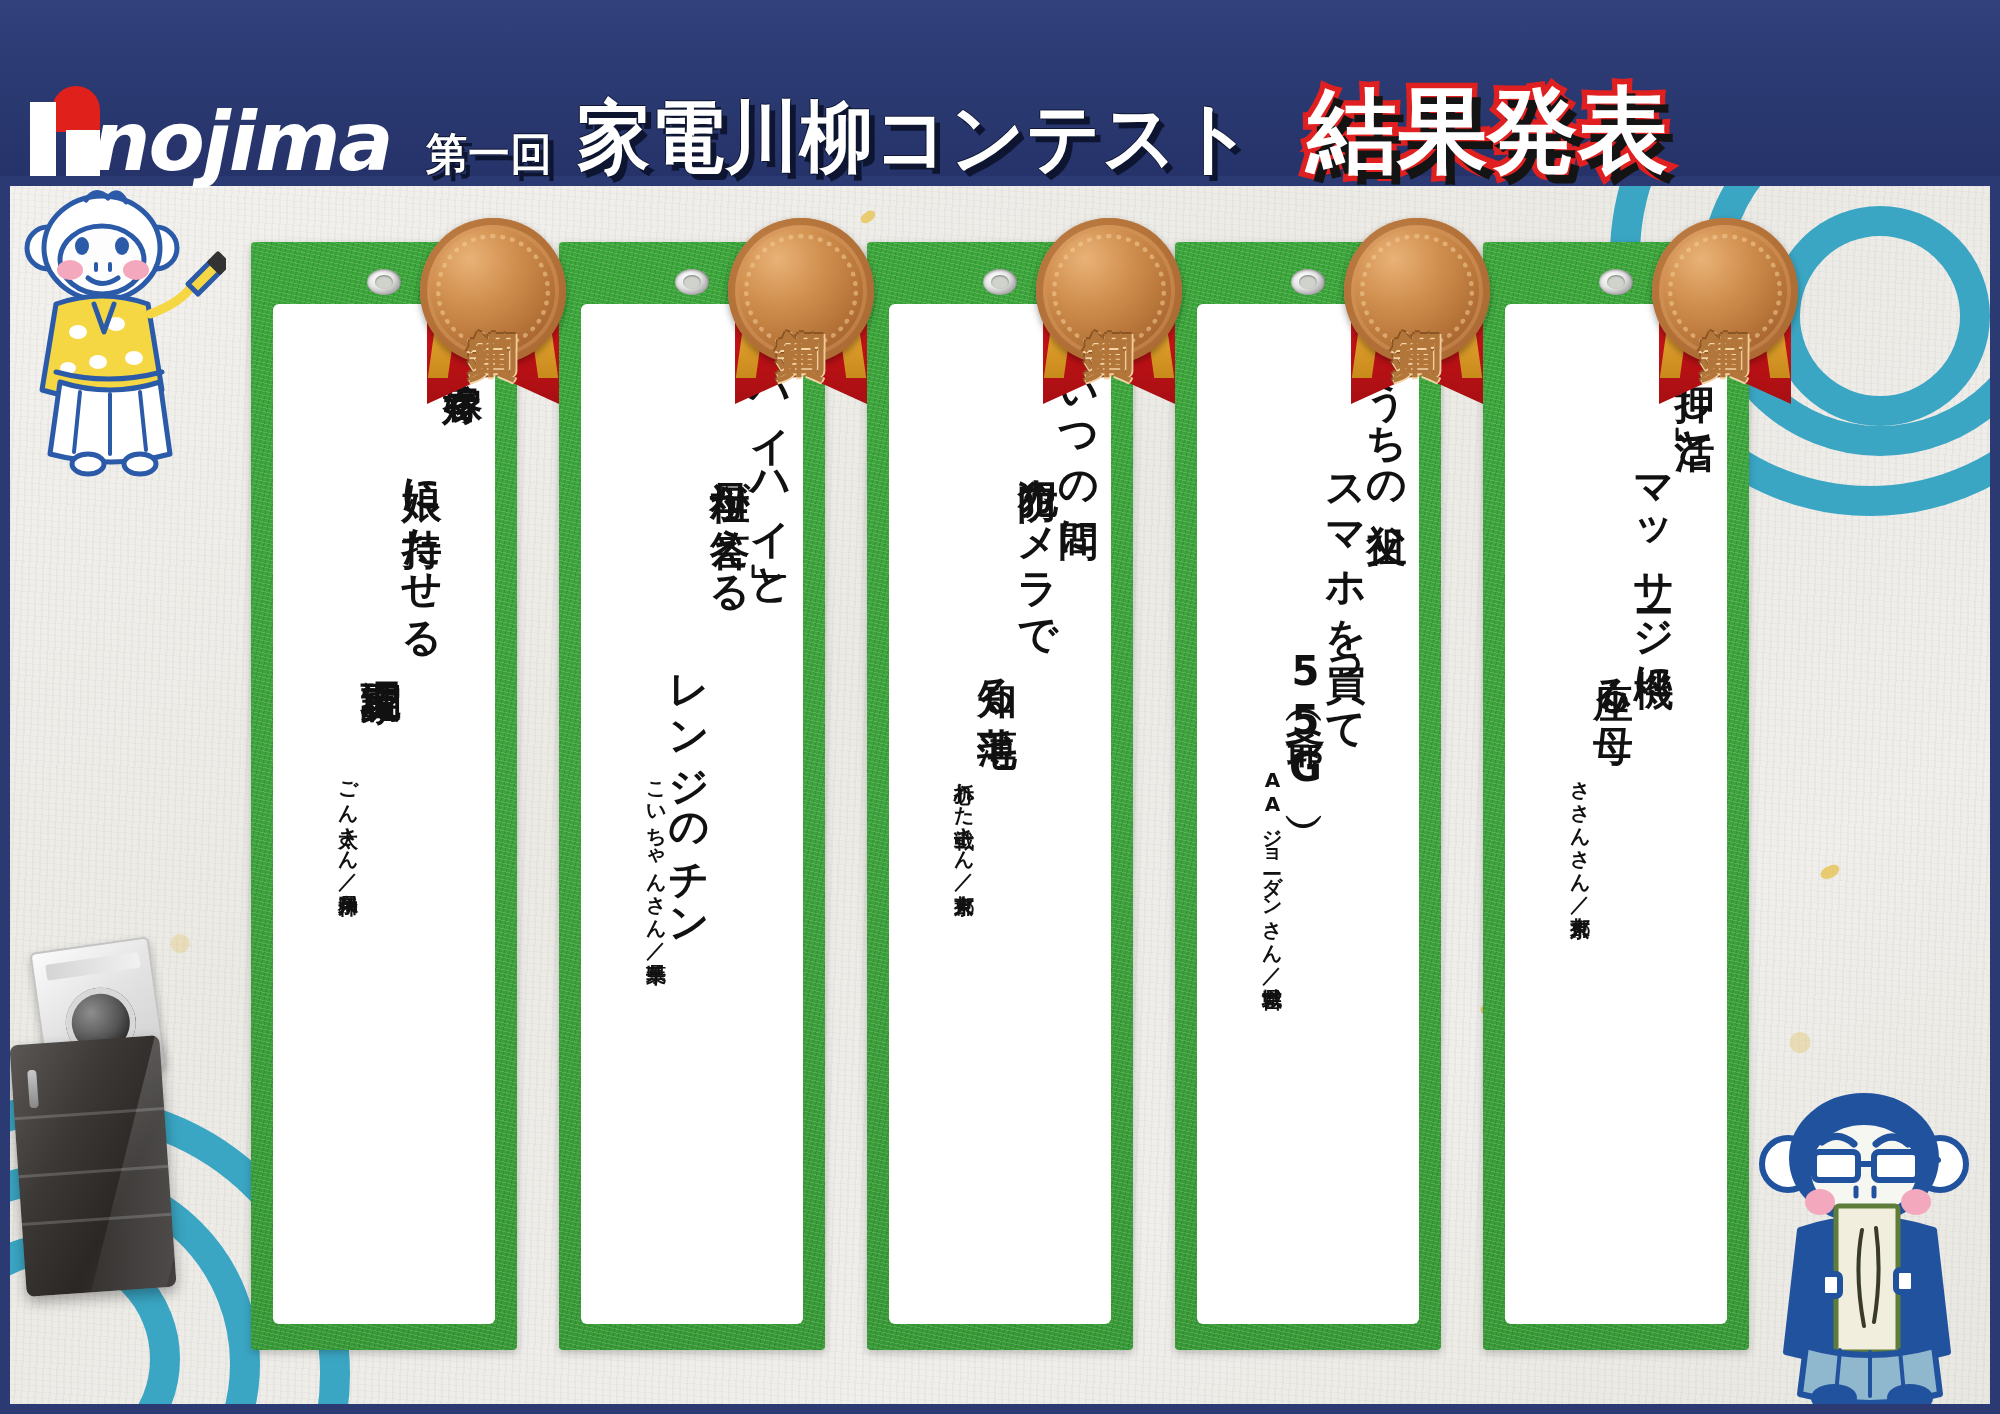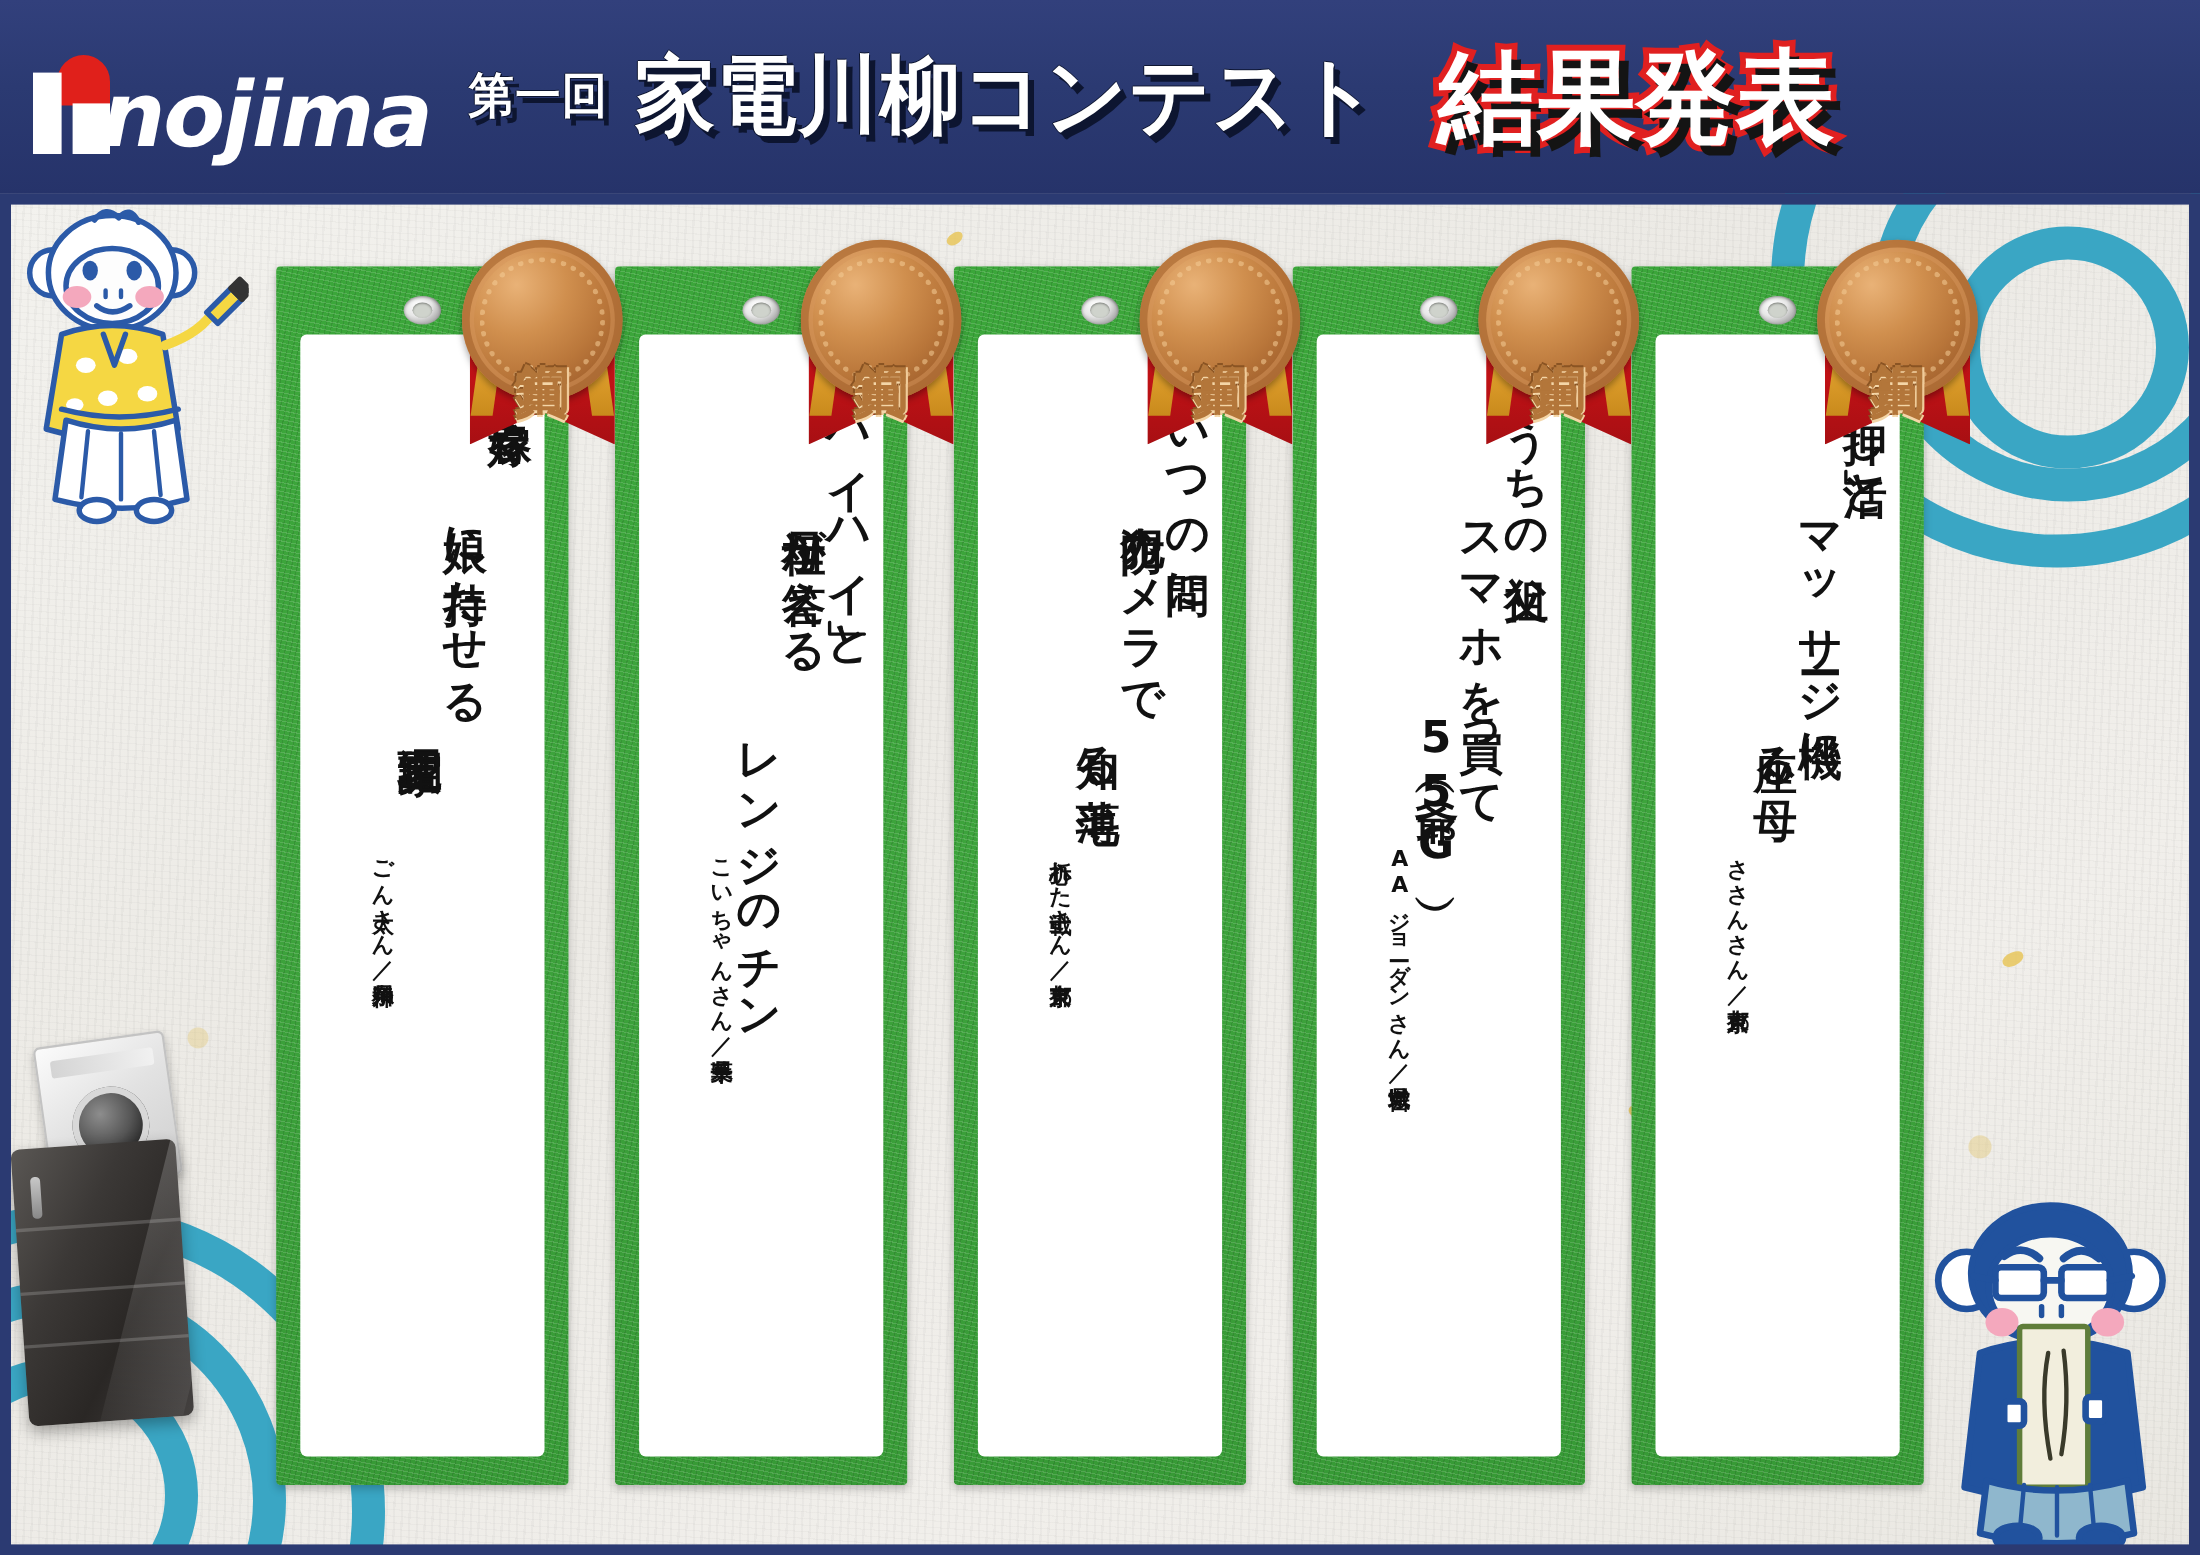--- a/index.html
+++ b/index.html
@@ -21,21 +21,21 @@
   }
 
   
   .header-band {
     position: absolute;
     top: 0; left: 0;
     width: 2000px;
     height: 176px;
     background: linear-gradient(180deg, #32407c 0%, #2b3a72 45%, #26336a 100%);
     display: flex;
-    align-items: center;
+    align-items: flex-end;
     padding-left: 26px;
     z-index: 30;
   }
 
   
   .logo {
     position: relative;
     display: flex;
     align-items: flex-end;
     height: 104px;

